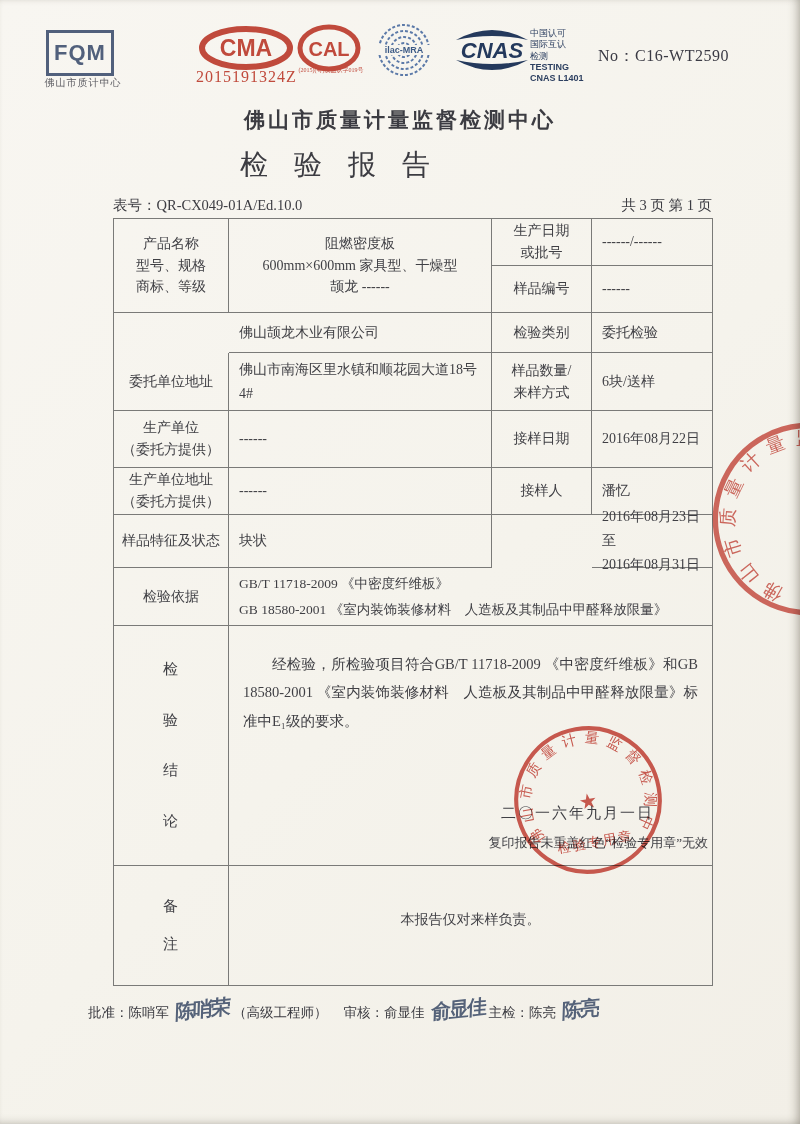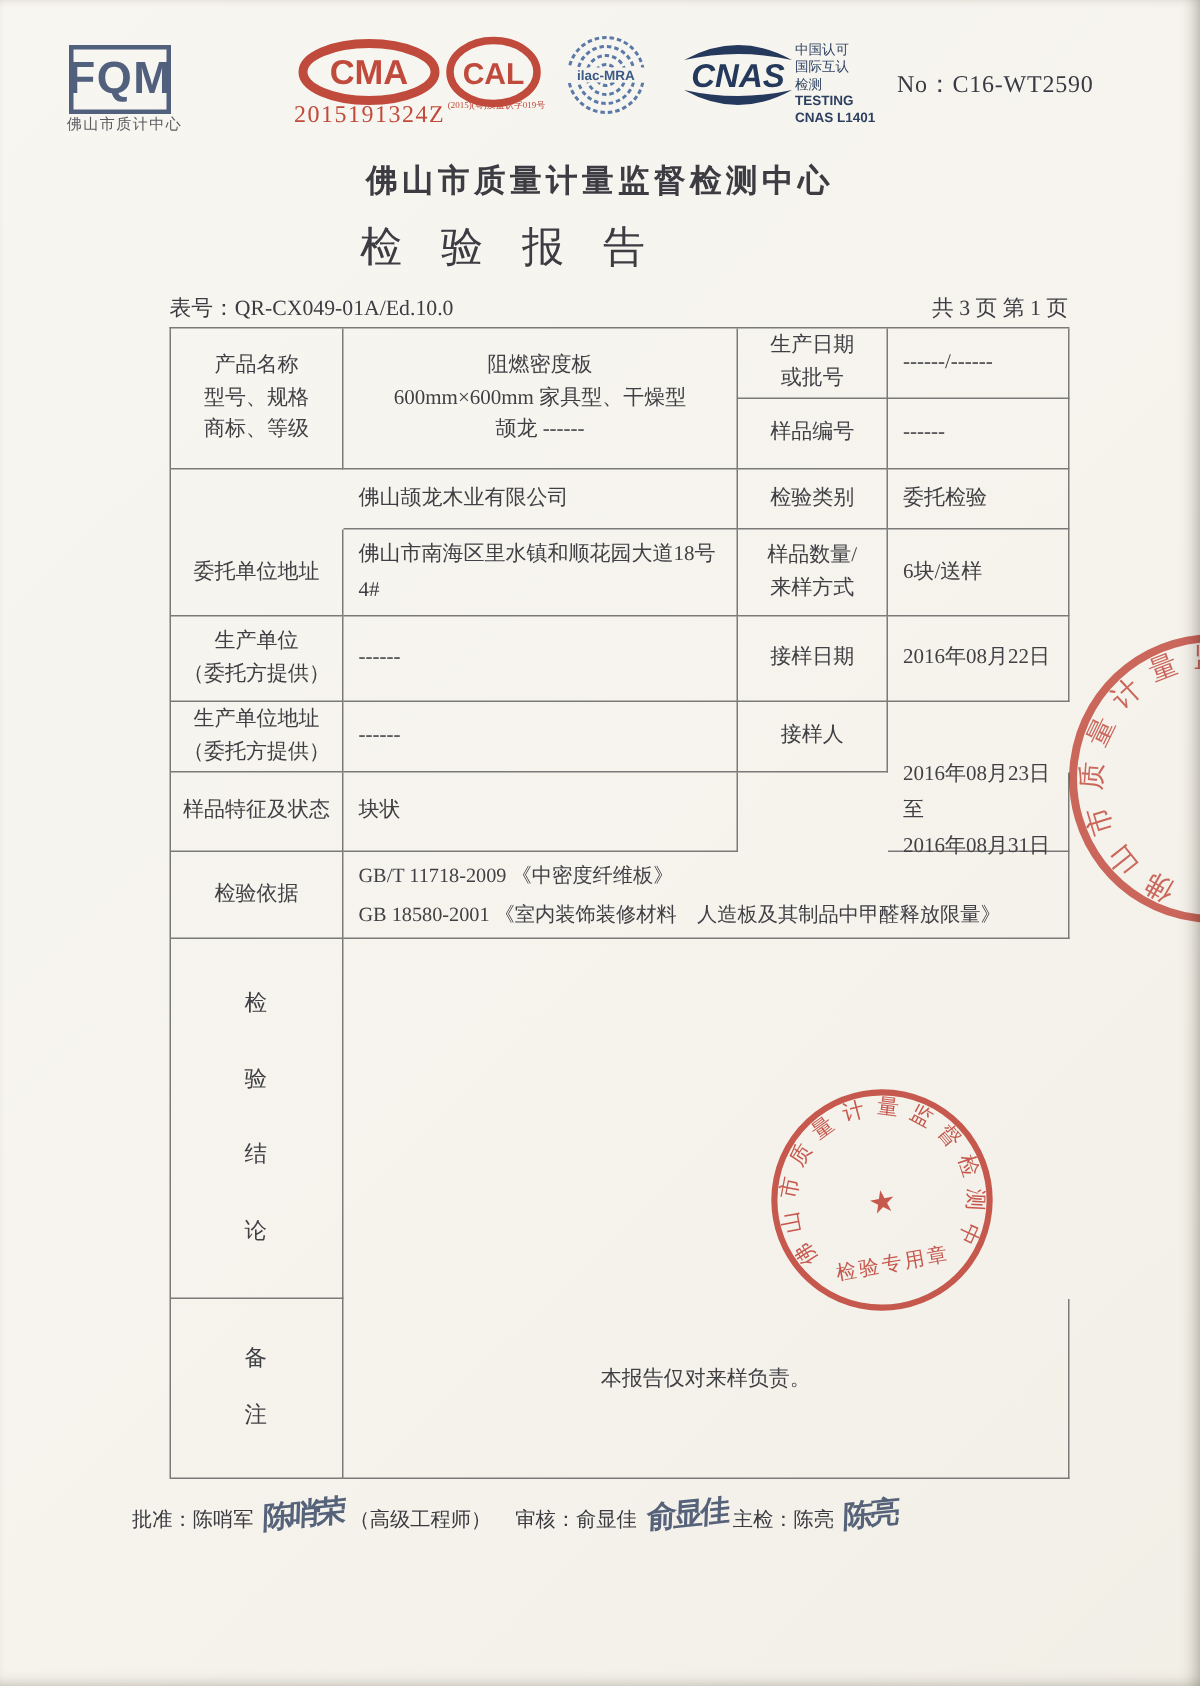--- a/index.html
+++ b/index.html
@@ -6,21 +6,21 @@
   .page{
     position:relative; width:800px; height:1124px; overflow:hidden;
     background:linear-gradient(135deg,#f8f6f1 0%,#f5f3ec 55%,#f2efe7 100%);
     font-family:"Liberation Serif","DejaVu Serif",serif;
     color:#3a3a3e;
     box-shadow:inset -9px 0 10px -6px rgba(70,63,50,.35), inset 0 -7px 9px -6px rgba(70,63,50,.25), inset 0 4px 8px -6px rgba(70,63,50,.15);
   }
   .abs{position:absolute;}
   
   .fqm-box{left:46px;top:30px;width:62px;height:40px;border:3px solid #51607c;color:#51607c;
-    display:flex;align-items:center;justify-content:center;font-weight:bold;font-size:30px;
+    display:flex;align-items:center;justify-content:center;font-weight:bold;font-size:22px;
     font-family:"Liberation Sans",sans-serif;letter-spacing:1px;}
   .fqm-cap{left:38px;top:76px;width:90px;text-align:center;font-size:10px;color:#5a5a60;letter-spacing:1px;}
   .logo-num{color:#c04a3c;font-family:"Liberation Serif",serif;}
   .cma-num{left:196px;top:68px;width:100px;text-align:center;font-size:16px;letter-spacing:1px;}
   .cal-num{left:288px;top:66px;width:86px;text-align:center;font-size:6px;}
   .cnas-txt{left:530px;top:28px;font-size:9px;line-height:1.25;color:#2c3f60;font-family:"Liberation Sans",sans-serif;}
   .cnas-txt .b{font-weight:bold;}
   .report-no{left:598px;top:46px;font-size:16px;color:#3a3a44;letter-spacing:.5px;}
   
   .doc-title{left:0;top:106px;width:800px;text-align:center;font-size:21px;font-weight:600;letter-spacing:3px;color:#3c3c42;}
@@ -148,39 +148,45 @@
     <div class="cell val" style="grid-row:5;grid-column:2;">------</div>
     <div class="cell" style="grid-row:5;grid-column:3;">接样日期</div>
     <div class="cell val" style="grid-row:5;grid-column:4;">2016年08月22日</div>
 
     <div class="cell" style="grid-row:6;grid-column:1;">
       <span class="ln">生产单位地址</span>
       <span class="ln">（委托方提供）</span>
     </div>
     <div class="cell val" style="grid-row:6;grid-column:2;">------</div>
     <div class="cell" style="grid-row:6;grid-column:3;">接样人</div>
+    <div class="cell val" style="grid-row:6;grid-column:4;">潘忆</div>
 
     <div class="cell" style="grid-row:7;grid-column:1;padding-left:2px;padding-right:2px;">样品特征及状态</div>
     <div class="cell val" style="grid-row:7;grid-column:2;">块状</div>
     <div class="cell val" style="grid-row:7;grid-column:4;line-height:1.7;">
       <span class="ln">2016年08月23日至</span>
       <span class="ln">2016年08月31日</span>
     </div>
 
     <div class="cell" style="grid-row:8;grid-column:1;">检验依据</div>
     <div class="cell val" style="grid-row:8;grid-column:2/5;line-height:1.9;font-size:13.5px;">
       <span class="ln">GB/T 11718-2009 《中密度纤维板》</span>
       <span class="ln">GB 18580-2001 《室内装饰装修材料　人造板及其制品中甲醛释放限量》</span>
     </div>
 
     <div class="cell vert" style="grid-row:9;grid-column:1;">
       <span>检</span>
       <span>验</span>
       <span>结</span>
       <span>论</span>
+    </div>
+    <div class="cell conc" style="grid-row:9;grid-column:2/5;">
+      <div class="para">经检验，所检验项目符合GB/T 11718-2009 《中密度纤维板》和GB 18580-2001 《室内装饰装修材料　人造板及其制品中甲醛释放限量》标准中E₁级的要求。</div>
+      <div class="cdate">二〇一六年九月一日</div>
+      <div class="cnote">复印报告未重盖红色“检验专用章”无效</div>
     </div>
 
     <div class="cell vert" style="grid-row:10;grid-column:1;padding:22px 0;">
       <span>备</span>
       <span>注</span>
     </div>
     <div class="cell remark-cell" style="grid-row:10;grid-column:2/5;">本报告仅对来样负责。</div>
   </div>
 
   <div class="abs footer">

